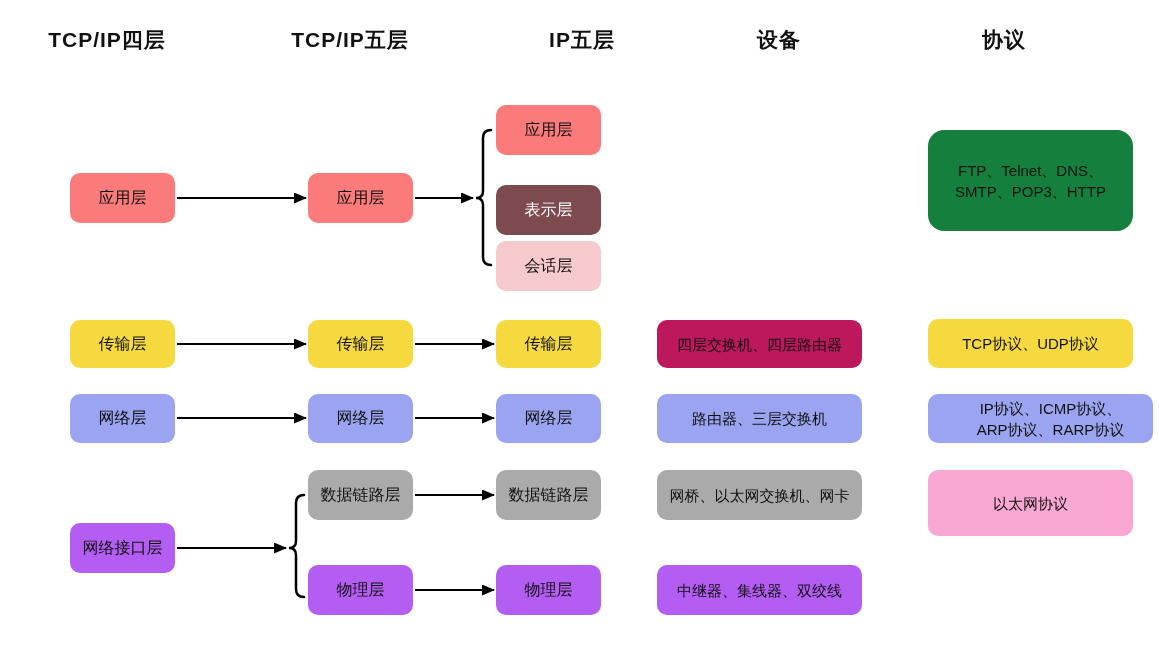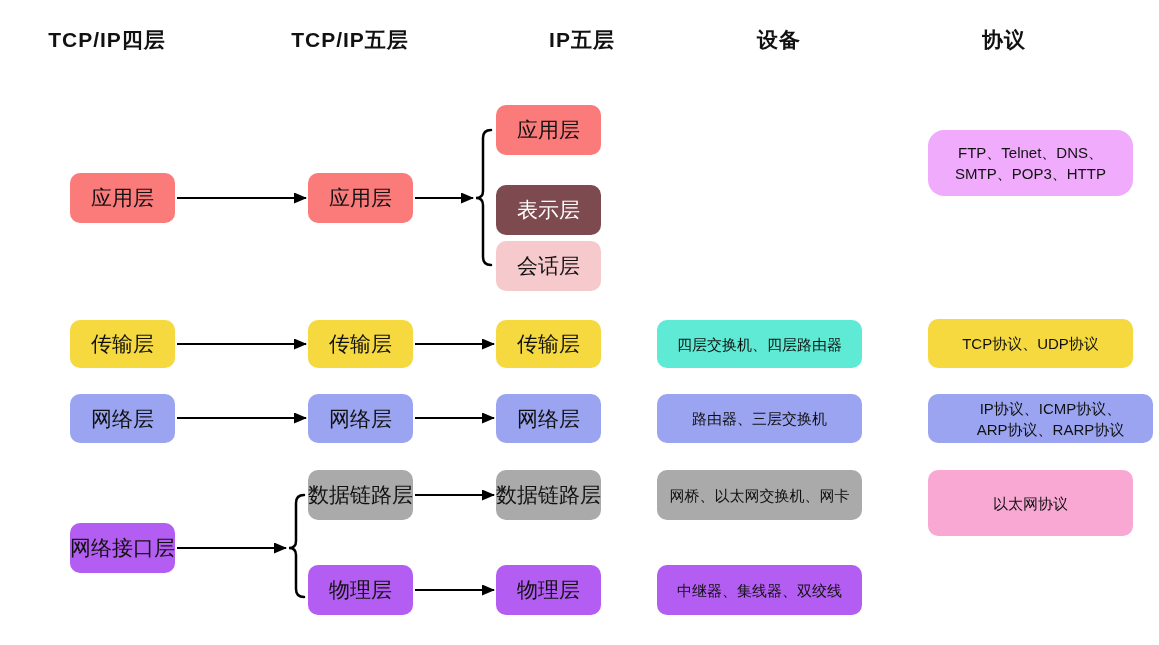--- a/index.html
+++ b/index.html
@@ -14,21 +14,21 @@
     letter-spacing:1px;
   }
   .wires{position:absolute;left:0;top:0;z-index:1;}
   .wires line,.wires path.brace{stroke:var(--arrow);fill:none;}
   .wires line{stroke-width:2;}
   .wires path.brace{stroke-width:2.5;stroke-linecap:round;}
   .node{
     position:absolute;z-index:2;
     display:flex;align-items:center;justify-content:center;
     border-radius:10px;
-    font-size:21px;color:#111111;
+    font-size:16px;color:#111111;
     text-align:center;white-space:pre-line;line-height:1.4;
   }
   .node.wide{width:205px;font-size:15px;}
   .node.w105{width:105px;}
   .node.white-text{color:#ffffff;margin-top:12px;}
   .node.big-radius{border-radius:16px;}
 </style>
 </head>
 <body>
 
@@ -71,25 +71,25 @@
   <div class="node w105" style="left: 308px; top: 565px; height: 50px; background: rgb(180, 93, 242);">物理层</div>
 
   <div class="node w105" style="left: 496px; top: 105px; height: 50px; background: rgb(251, 122, 122);">应用层</div>
   <div class="node w105 white-text" style="left: 496px; top: 173px; height: 50px; background: rgb(124, 74, 79);">表示层</div>
   <div class="node w105" style="left: 496px; top: 241px; height: 50px; background: rgb(246, 201, 204);">会话层</div>
   <div class="node w105" style="left: 496px; top: 320px; height: 48px; background: rgb(245, 217, 63);">传输层</div>
   <div class="node w105" style="left: 496px; top: 394px; height: 49px; background: rgb(155, 164, 240);">网络层</div>
   <div class="node w105" style="left: 496px; top: 470px; height: 50px; background: rgb(170, 170, 170);">数据链路层</div>
   <div class="node w105" style="left: 496px; top: 565px; height: 50px; background: rgb(180, 93, 242);">物理层</div>
 
-  <div class="node wide" style="left: 657px; top: 320px; height: 48px; background: #5eead4;">四层交换机、四层路由器</div>
+  <div class="node wide" style="left: 657px; top: 320px; height: 48px; background: #be185d;">四层交换机、四层路由器</div>
   <div class="node wide" style="left: 657px; top: 394px; height: 49px; background: rgb(155, 164, 240);">路由器、三层交换机</div>
   <div class="node wide" style="left: 657px; top: 470px; height: 50px; background: rgb(170, 170, 170);">网桥、以太网交换机、网卡</div>
   <div class="node wide" style="left: 657px; top: 565px; height: 50px; background: rgb(180, 93, 242);">中继器、集线器、双绞线</div>
 
-  <div class="node wide big-radius" style="left: 928px; top: 130px; height: 66px; background: #f0abfc;">FTP、Telnet、DNS、
+  <div class="node wide big-radius" style="left: 928px; top: 130px; height: 101px; background: #15803d;">FTP、Telnet、DNS、
 SMTP、POP3、HTTP</div>
   <div class="node wide" style="left: 928px; top: 319px; height: 49px; background: rgb(245, 217, 63);">TCP协议、UDP协议</div>
   <div class="node wide" style="left: 928px; top: 394px; height: 49px; background: rgb(155, 164, 240); padding-left: 20px;">IP协议、ICMP协议、
 ARP协议、RARP协议</div>
   <div class="node wide" style="left: 928px; top: 470px; height: 66px; background: #f9a8d4;">以太网协议</div>
 
 </div>
 
 </body></html>

